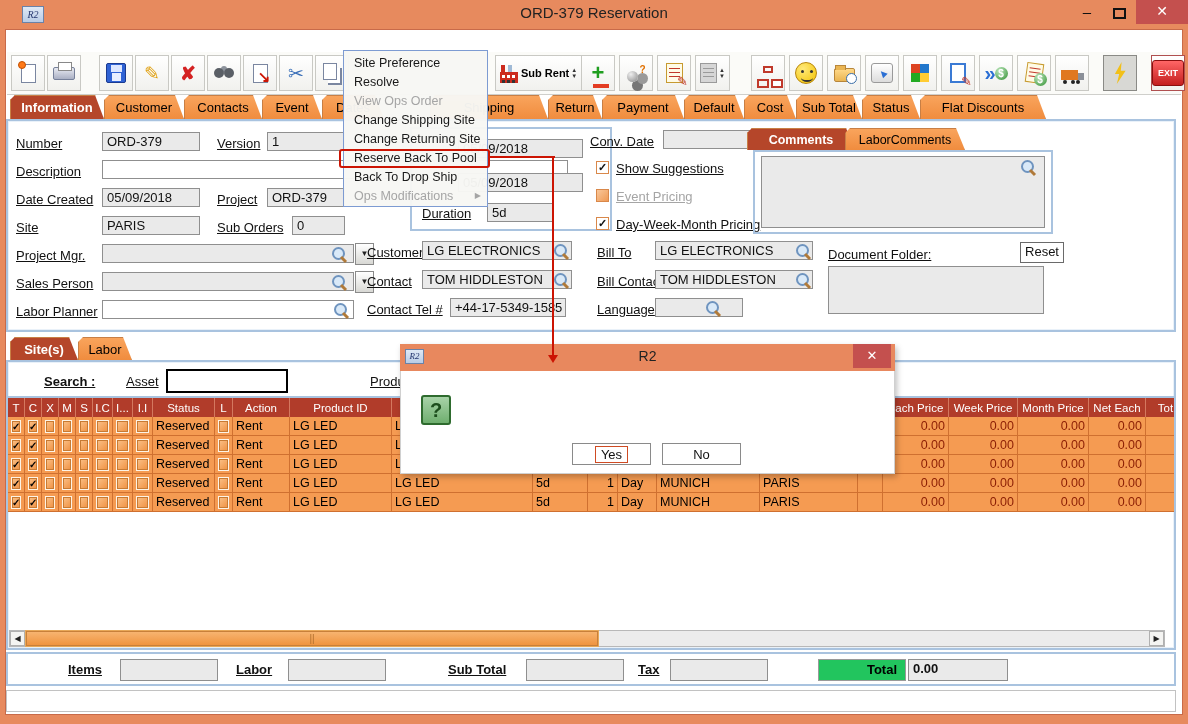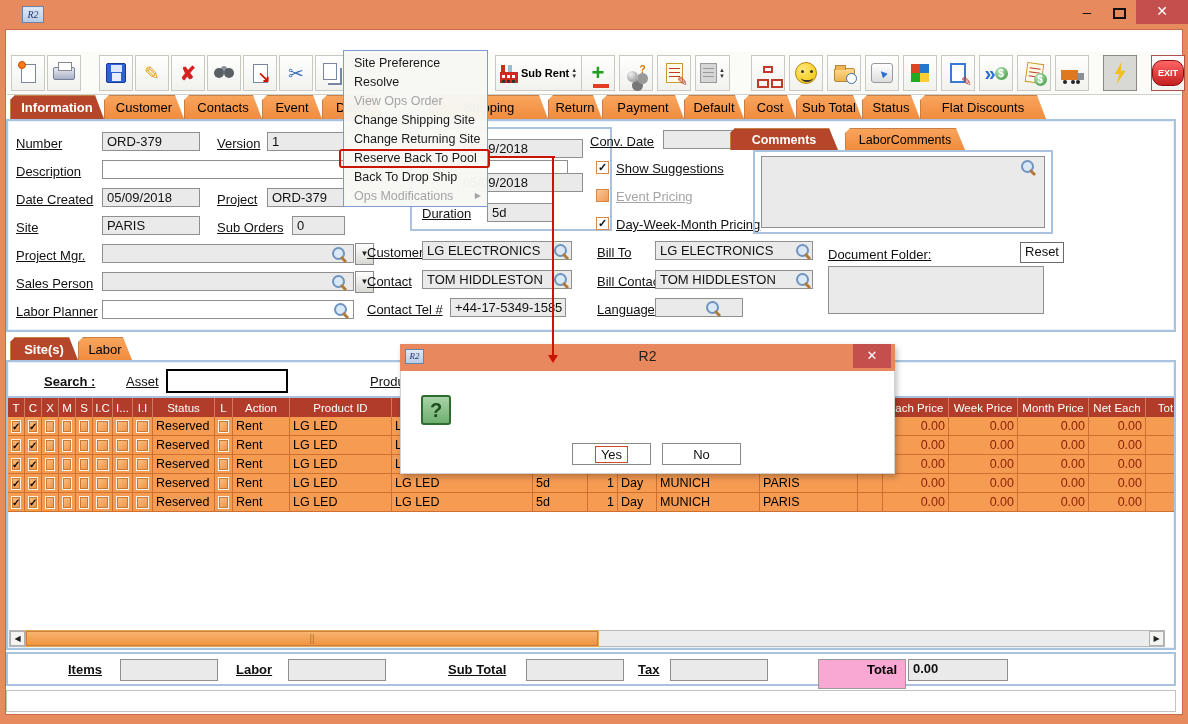--- a/index.html
+++ b/index.html
@@ -62,21 +62,21 @@
   .keyic { position:relative; width:22px; height:20px; background:linear-gradient(#ffffff,#dcdcdc); border:1px solid #9a9a9a; border-radius:3px; }
   .keyic::after { content:'▲'; position:absolute; left:5px; top:3px; font-size:11px; color:#2b6fd4; transform:rotate(-45deg); }
   .cubes { width:9px; height:9px; background:#d42; margin:-9px 9px 0 0; box-shadow:9px 0 0 #27c, 0 9px 0 #2a2, 9px 9px 0 #fc3; }
   .bluedoc { position:relative; width:16px; height:20px; background:#fff; border:2px solid #3a7ad4; }
   .dollar { display:inline-block; width:13px; height:13px; border-radius:50%; background:radial-gradient(circle at 35% 30%,#bfe8bf,#2f8f2f); color:#fff; font-size:10px; font-weight:bold; text-align:center; line-height:13px; }
   .chev { font-size:20px; font-weight:bold; color:#2b6fd4; letter-spacing:-3px; margin-right:2px; }
   .truck { position:relative; width:17px; height:10px; background:#e07820; margin:4px 6px 0 0; }
   .truck::before { content:''; position:absolute; right:-6px; top:3px; width:6px; height:7px; background:#8a8f98; }
   .truck::after { content:''; position:absolute; left:2px; bottom:-4px; width:4px; height:4px; border-radius:50%; background:#222; box-shadow:8px 0 0 #222, 13px 0 0 #222; }
   .bolt { width:16px; height:22px; background:#f2c018; clip-path:polygon(60% 0, 18% 55%, 45% 55%, 30% 100%, 85% 40%, 55% 40%); filter:drop-shadow(1px 1px 0 #8a6a00); }
-  .exitbtn { width:32px; height:26px; background:linear-gradient(#f66,#c41f1f); border:1px solid #8a0f0f; border-radius:10px; color:#fff; font-weight:bold; font-size:9px; text-align:center; line-height:25px; }
+  .exitbtn { width:32px; height:26px; background:linear-gradient(#f66,#c41f1f); border:1px solid #8a0f0f; border-radius:3px; color:#fff; font-weight:bold; font-size:9px; text-align:center; line-height:25px; }
 
   
   .tab { position:absolute; height:24px; background:linear-gradient(#f9a45c,#f08c3e); border:1px solid #c87f45; border-bottom:none; clip-path:polygon(0 100%, 0 5px, 5px 0, calc(100% - 9px) 0, 100% 100%); display:flex; align-items:center; justify-content:center; font-size:13px; color:#000; z-index:3; }
   .tab.sel { background:#B5462A; color:#fff; font-weight:bold; }
   .tab.small { height:22px; font-size:12.5px; }
 
   
   .bpanel { position:absolute; background:#fff; border:2px solid #a9c3df; box-shadow:inset 0 0 0 1px #e9f1f9; z-index:1; }
   .lbl { position:absolute; font-size:13px; color:#111; white-space:nowrap;text-decoration:underline; }
   .lbl.b { font-weight:bold; }
@@ -109,21 +109,21 @@
 
   
   .hscroll { position:absolute; left:9px; top:630px; width:1156px; height:17px; background:#ececec; border:1px solid #b8b8b8; z-index:2; }
   .harrow { position:absolute; top:0; width:15px; height:15px; background:#f4f4f2; border:1px solid #b0b0b0; font-size:8px; text-align:center; line-height:14px; color:#222; }
   .hthumb { position:absolute; left:16px; top:0; width:572px; height:15px; background:linear-gradient(#f7b470,#ef9440); border:1px solid #c8803a; outline:1px solid #e8a858; }
   .hthumb::after { content:'||'; position:absolute; left:50%; top:1px; transform:translateX(-50%); color:#b2702e; font-size:10px; }
 
   
   .sumpanel { position:absolute; left:6px; top:652px; width:1170px; height:34px; background:#fff; border:2px solid #a9c3df; z-index:1; }
   .statusbar { position:absolute; left:6px; top:690px; width:1170px; height:22px; background:#fff; border:1px solid #c2c2c2; z-index:1; }
-  .totalbox { position:absolute; height:30px; background:#f9a8d4; border:1px solid #9a9a9a; font-size:13px; font-weight:bold; text-align:right; padding:2px 8px; }
+  .totalbox { position:absolute; height:22px; background:#22c55e; border:1px solid #9a9a9a; font-size:13px; font-weight:bold; text-align:right; padding:2px 8px; }
 
   
   .poolmenu { position:absolute; left:343px; top:50px; width:145px; height:157px; background:rgba(247,247,244,0.97); border:1px solid #7d9bd2; z-index:50; padding-top:2px; }
   .pmi { height:19px; display:flex; align-items:center; padding-left:10px; font-size:12.5px; color:#1a1a1a; position:relative; }
   .pmi.dis { color:#a5a5a5; }
   .pmi .sub { position:absolute; right:6px; font-size:8px; }
   .redbox { position:absolute; left:339px; top:149px; width:151px; height:19px; border:2px solid #cc1403; border-radius:3px; z-index:60; }
   .arrowh { position:absolute; left:489px; top:156px; width:66px; height:2px; background:#cc1403; z-index:60; }
   .arrowv { position:absolute; left:552px; top:156px; width:2px; height:199px; background:#cc1403; z-index:60; }
   .arrowtip { position:absolute; left:548px; top:355px; width:0; height:0; border-left:5px solid transparent; border-right:5px solid transparent; border-top:8px solid #cc1403; z-index:60; }
@@ -141,20 +141,21 @@
   .dlg-btn .focus { border:1px solid #cf4b23; padding:0 5px; }
 </style>
 </head>
 <body>
 
 <div class="win">
   <div class="client"></div>
 
   <div class="titlebar">
     <div class="appicon">R2</div>
+    <div class="apptitle">ORD-379 Reservation</div>
     <div class="tb-min">–</div>
     <div class="tb-max">
         <span></span>
       </div>
     <div class="tb-close">✕</div>
   </div>
 
 
   <div class="toolbar">
     <div class="tbtn" style="left:4px">
@@ -325,21 +326,21 @@
     <div class="lbl" style="left:589px;top:124px">Bill To</div>
     <div class="field" style="left:647px;top:120px;width:158px">LG ELECTRONICS</div>
     <span class="mag" style="left:788px;top:123px"></span>
     <div class="lbl" style="left:589px;top:153px">Bill Contact</div>
     <div class="field" style="left:647px;top:149px;width:158px">TOM HIDDLESTON</div>
     <span class="mag" style="left:788px;top:152px"></span>
     <div class="lbl" style="left:589px;top:181px">Language</div>
     <div class="field" style="left:647px;top:177px;width:88px"></div>
     <span class="mag" style="left:698px;top:180px"></span>
 
-    <div class="tab small sel" style="left:722px;top:7px;width:108px;position:absolute">Comments</div>
+    <div class="tab small sel" style="left:739px;top:7px;width:108px;position:absolute">Comments</div>
     <div class="tab small" style="left:837px;top:7px;width:120px;position:absolute">LaborComments</div>
     <div class="groupbox" style="left:745px;top:29px;width:300px;height:84px;border-width:2px">
       <div class="field" style="left:6px;top:4px;width:284px;height:72px"></div>
       <span class="mag" style="left:266px;top:8px"></span>
     </div>
     <div class="lbl" style="left:820px;top:126px">Document Folder:</div>
     <div class="field white" style="left:1012px;top:121px;width:44px;height:21px;text-align:center;border-color:#6a6a6a">Reset</div>
     <div class="field" style="left:820px;top:145px;width:216px;height:48px"></div>
   </div>
 

